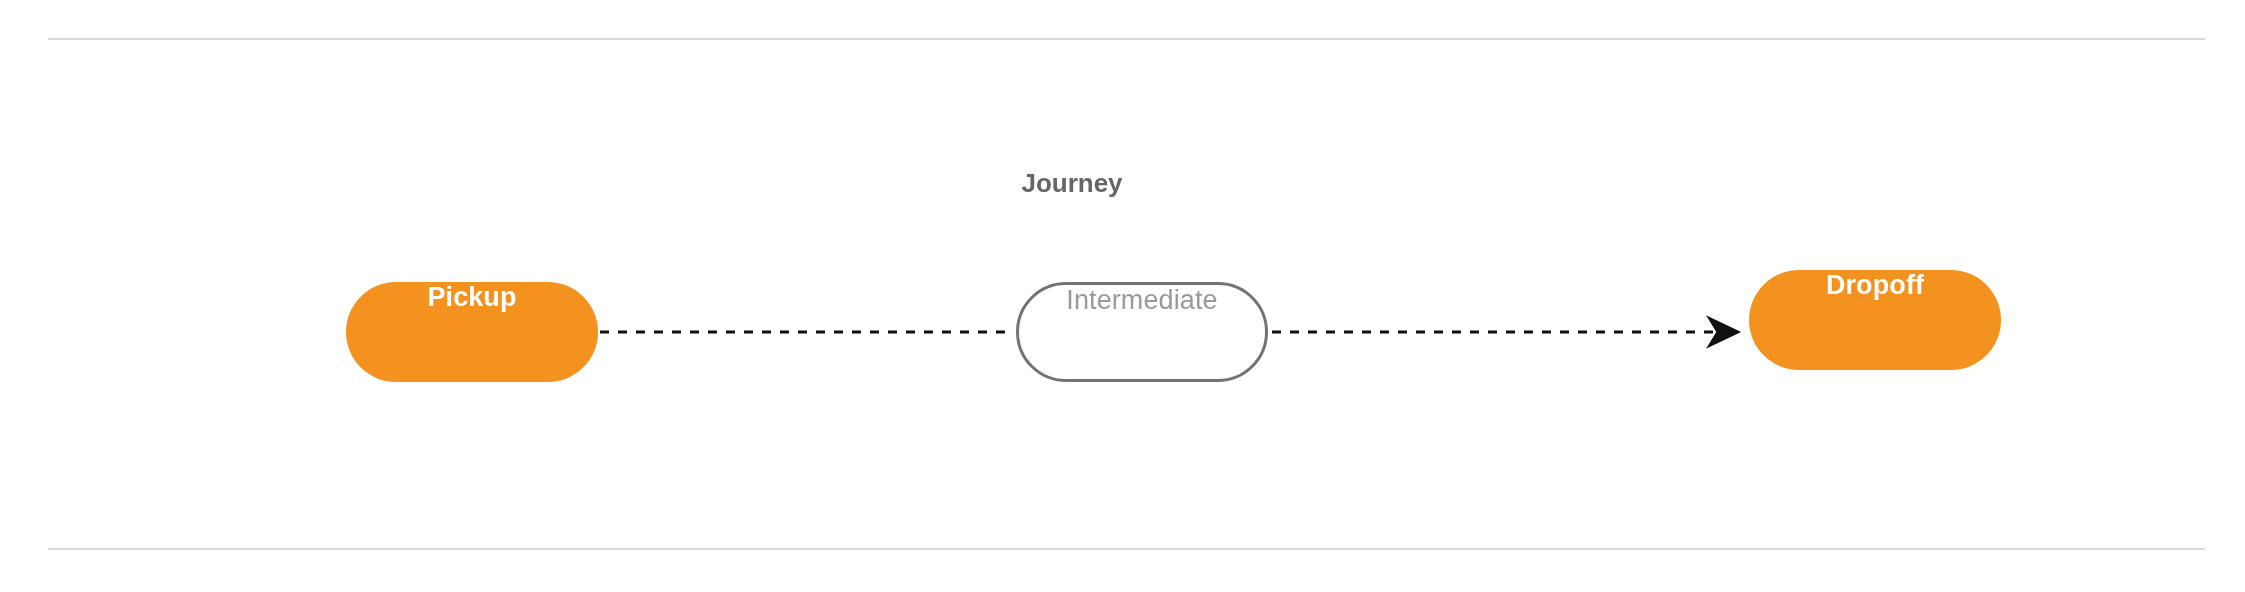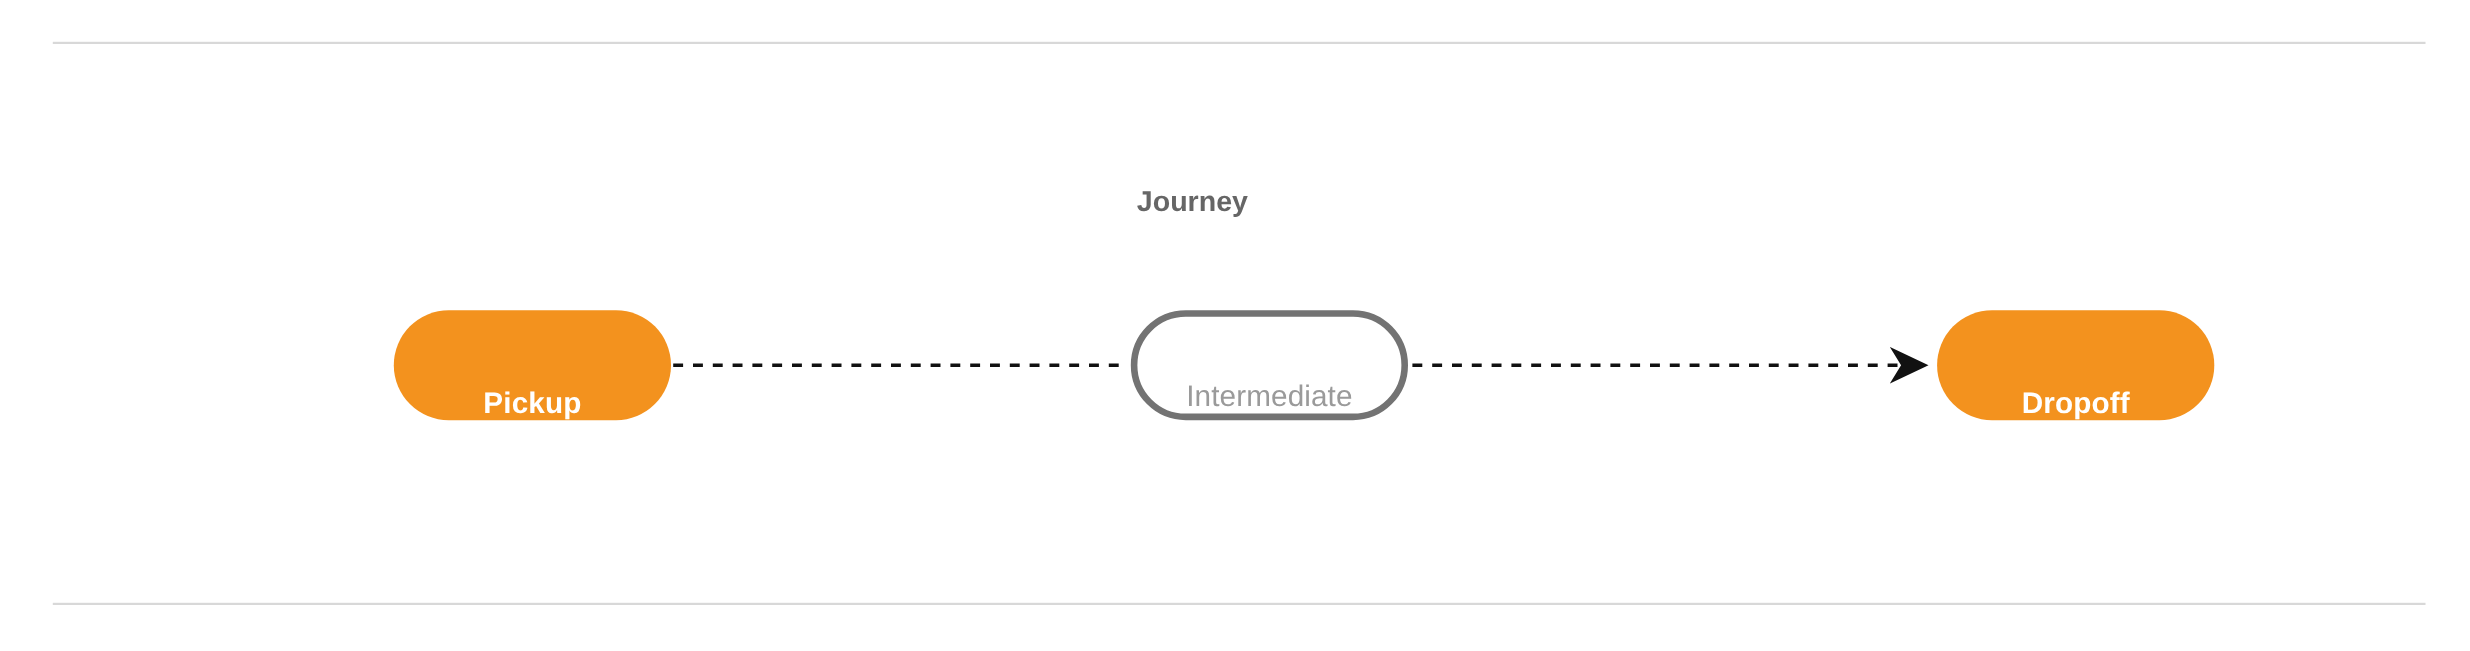--- a/index.html
+++ b/index.html
@@ -44,67 +44,66 @@
     white-space: nowrap;
   }
 
   
   .diagram {
     position: absolute;
     left: 0;
     top: 0;
     width: 2022px;
     height: 592px;
-    margin-left: 12px;
   }
 
   
   .cluster-label {
     position: absolute;
     left: 1072px;
     top: 168px;
     transform: translateX(-50%);
     font-size: 26px;
     font-weight: 700;
     color: #666666;
     white-space: nowrap;
   }
 
   
   .node {
     position: absolute;
     display: flex;
-    align-items: flex-end;
+    align-items: flex-start;
     justify-content: center;
     box-sizing: border-box;
     white-space: nowrap;
   }
 
   .node-pickup,
   .node-dropoff {
     width: 252px;
     height: 100px;
     border-radius: 50px;
     background: #F3921E;
     color: #ffffff;
     font-size: 27px;
     font-weight: 600;
     letter-spacing: 0.1px;
   }
   .node-pickup  { left: 346px;  top: 282px; }
-  .node-dropoff { left: 1749px; top: 282px; }
+  .node-dropoff { left: 1749px; top: 270px; }
 
   .node-intermediate {
     left: 1016px;
     top: 282px;
     width: 252px;
     height: 100px;
     border-radius: 50px;
     background: #ffffff;
-    border: 6px solid #737373;
+    border: 3px solid #737373;
     color: #9a9a9a;
     font-size: 27px;
     font-weight: 400;
     letter-spacing: 0.1px;
   }
 
   
   .edges {
     position: absolute;
     left: 0;

